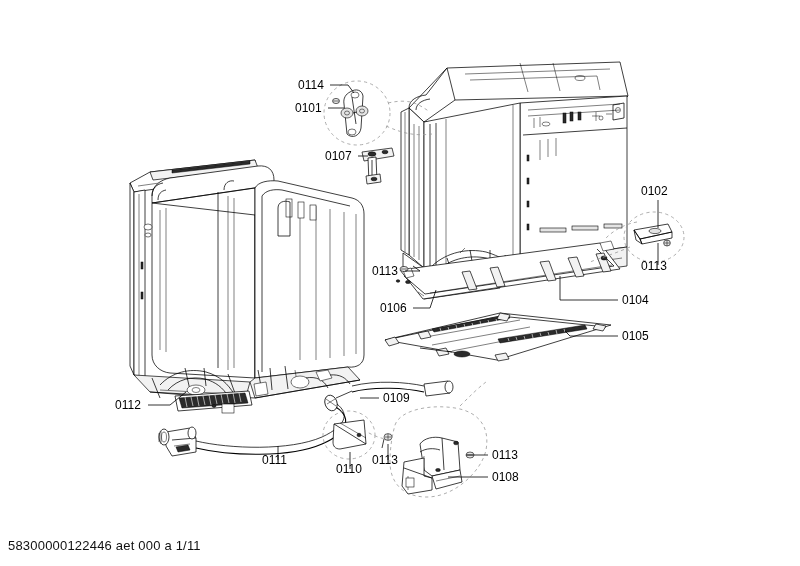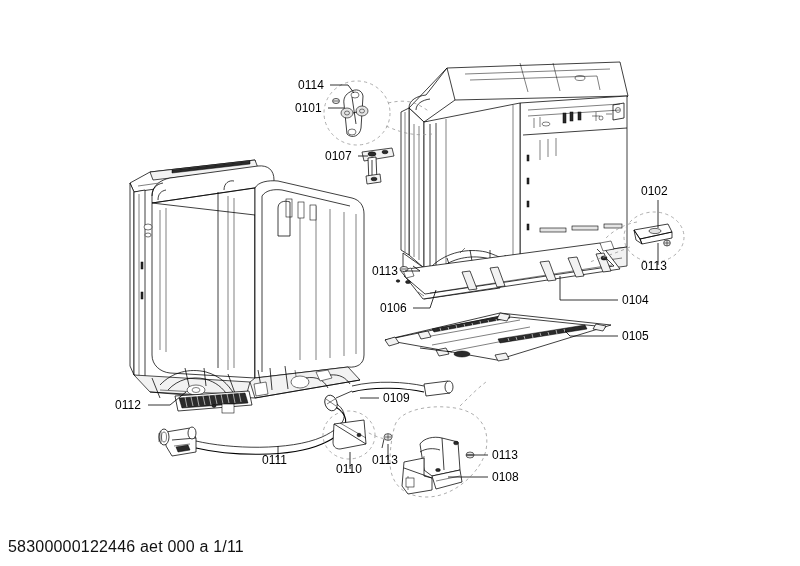--- a/index.html
+++ b/index.html
@@ -22,21 +22,21 @@
     position: absolute;
     left: 0;
     top: 0;
     width: 800px;
     height: 566px;
   }
   .footer-text {
     position: absolute;
     left: 8px;
     top: 538px;
-    font-size: 16px;
+    font-size: 13px;
     color: #111111;
     letter-spacing: 0.2px;
     white-space: nowrap;
   }
   
   svg text {
     font-family: "Liberation Sans", sans-serif;
     font-size: 12px;
     fill: #000000;
   }

